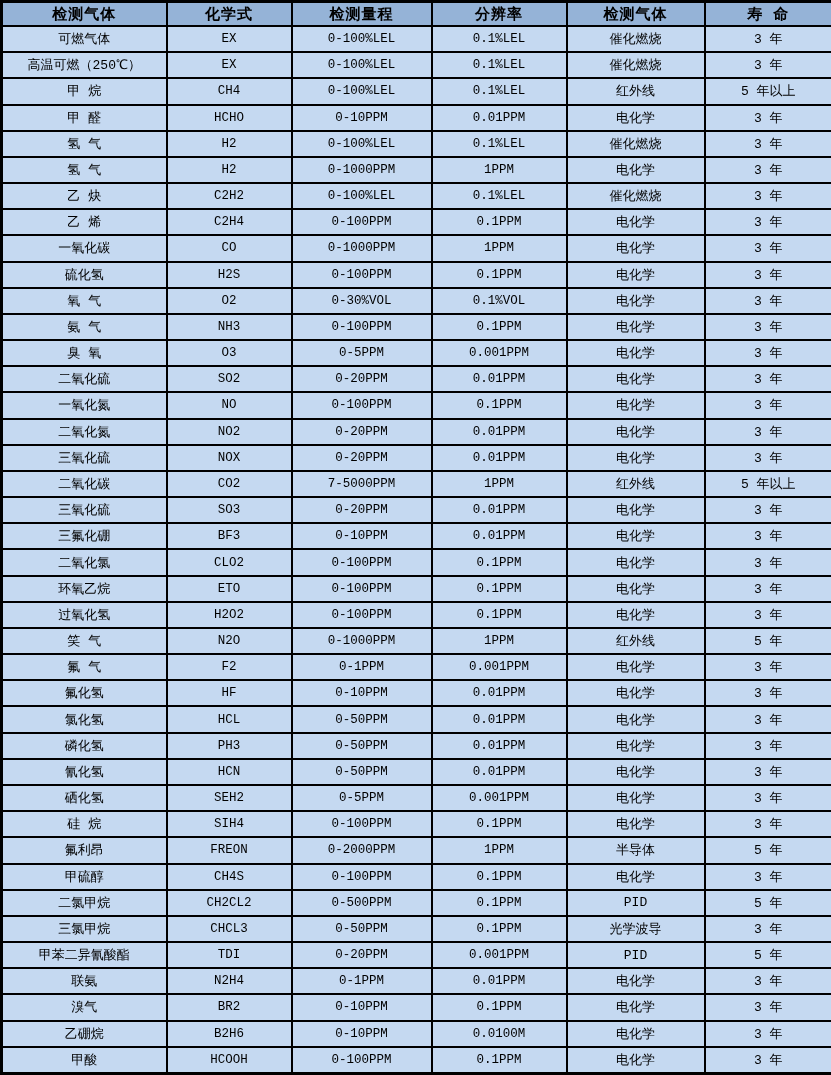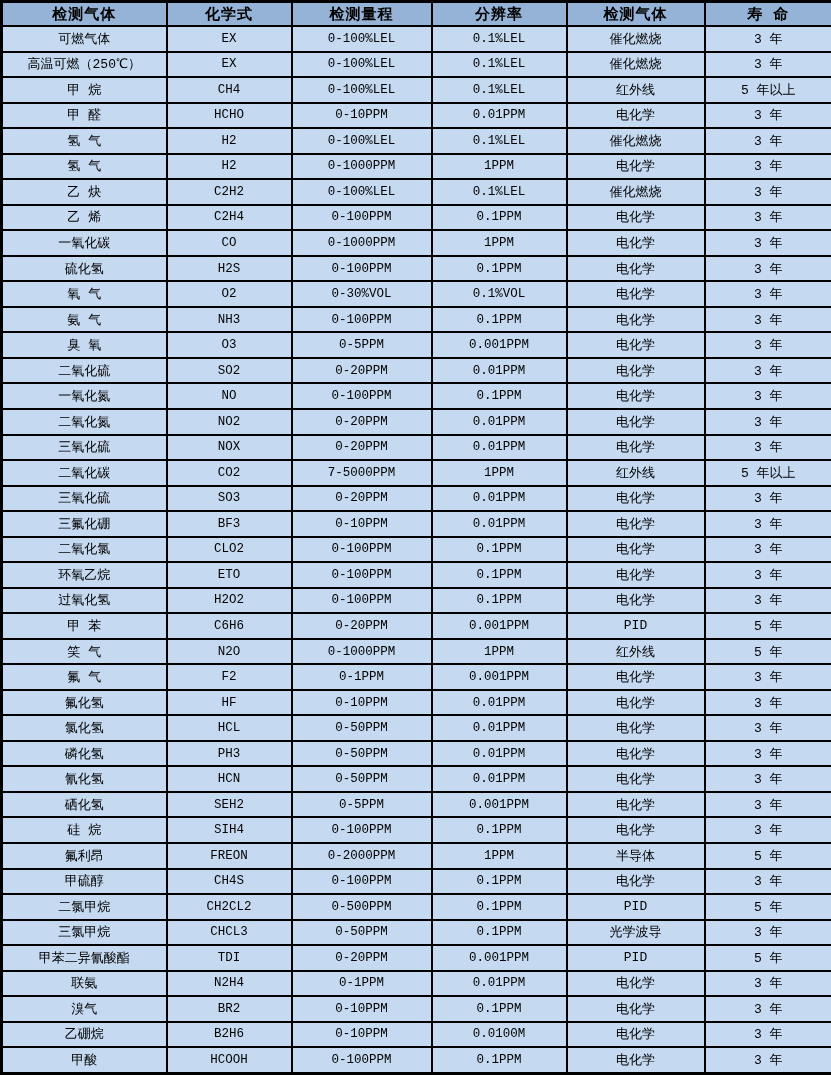--- a/index.html
+++ b/index.html
@@ -250,28 +250,20 @@
         </tr>
         <tr>
           <td>过氧化氢</td>
           <td class="latin">H2O2</td>
           <td class="latin">0-100PPM</td>
           <td class="latin">0.1PPM</td>
           <td>电化学</td>
           <td>3 年</td>
         </tr>
         <tr>
-          <td>甲 苯</td>
-          <td class="latin">C6H6</td>
-          <td class="latin">0-20PPM</td>
-          <td class="latin">0.001PPM</td>
-          <td>PID</td>
-          <td>5 年</td>
-        </tr>
-        <tr>
           <td>笑 气</td>
           <td class="latin">N2O</td>
           <td class="latin">0-1000PPM</td>
           <td class="latin">1PPM</td>
           <td>红外线</td>
           <td>5 年</td>
         </tr>
         <tr>
           <td>氟 气</td>
           <td class="latin">F2</td>

